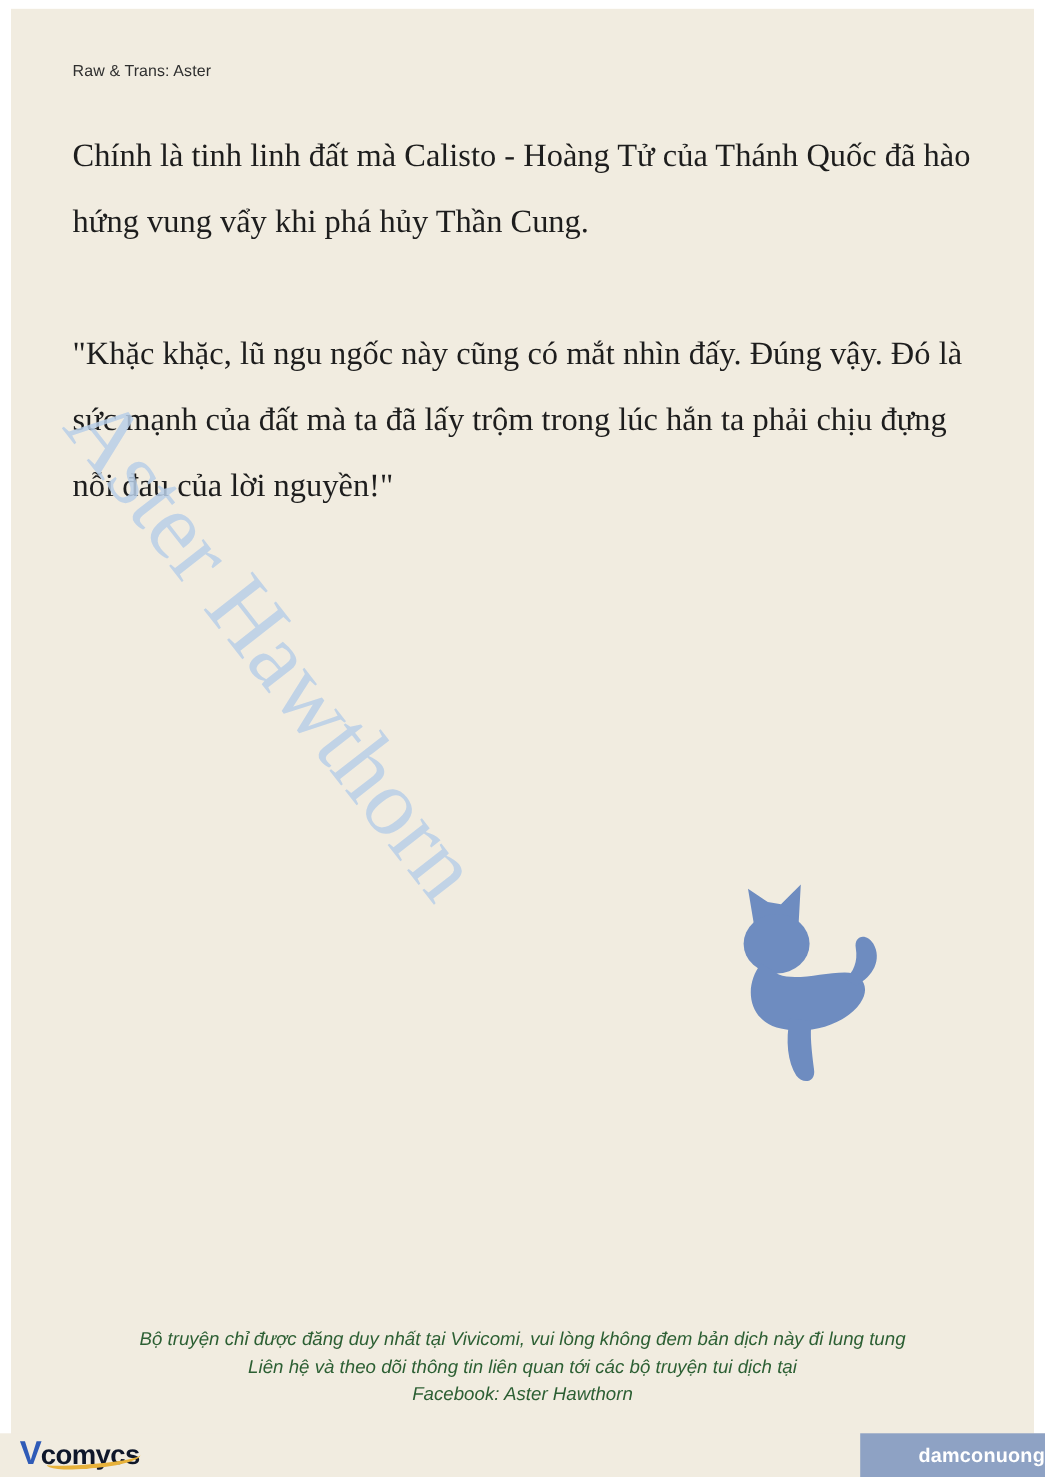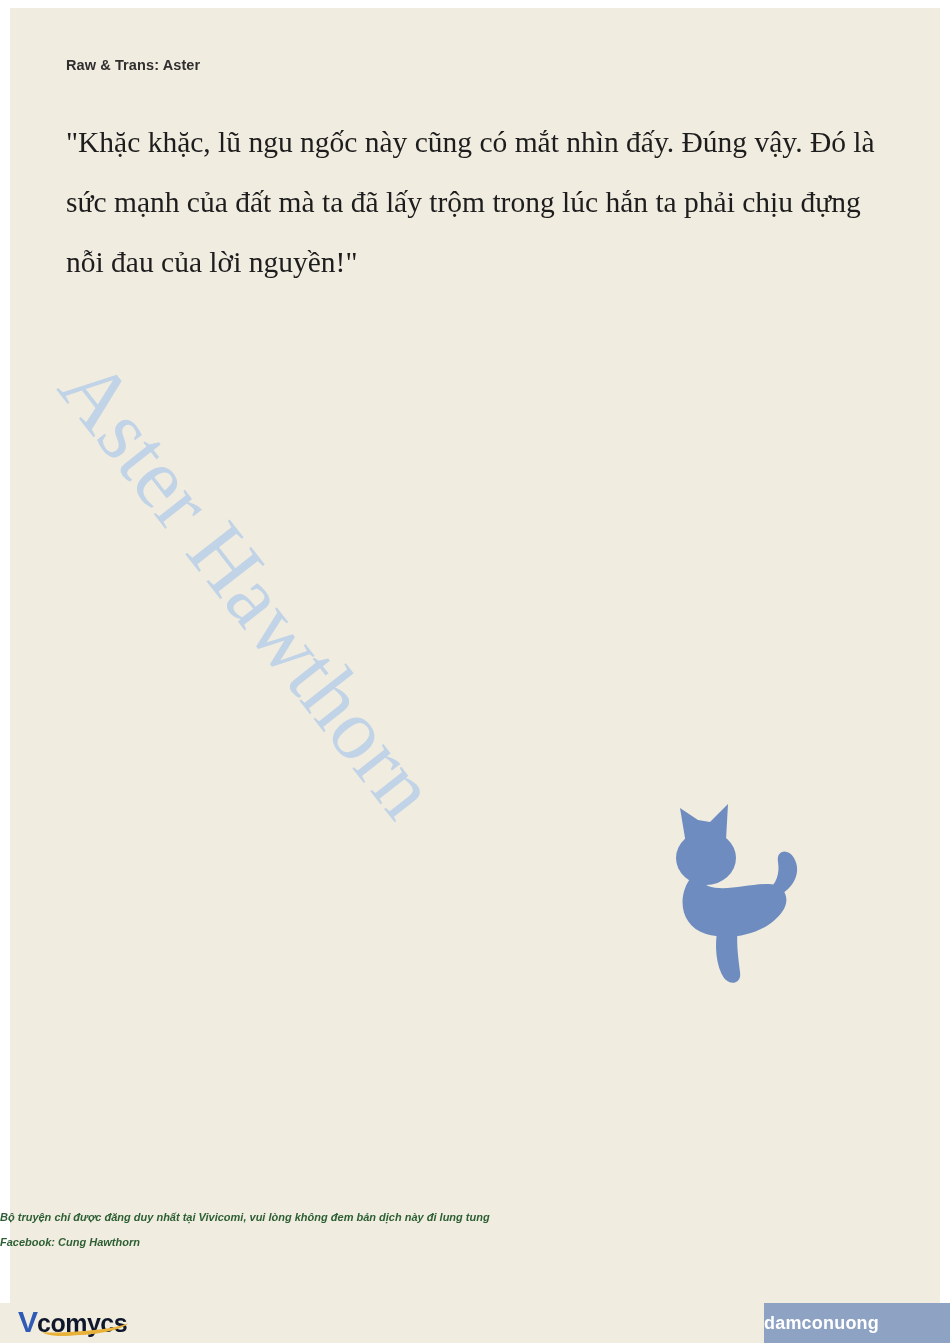--- a/index.html
+++ b/index.html
@@ -36,21 +36,21 @@
     position: absolute;
     top: 0; bottom: 0; right: 0; width: 10px;
     background: #ffffff;
   }
 
   .credit-line {
     position: absolute;
     top: 57px;
     left: 66px;
     font-size: 14.5px;
-    font-weight: 700;
+    font-weight: 400;
     color: #2f2f2f;
     letter-spacing: 0.1px;
   }
 
   .body-text {
     position: absolute;
     top: 112px;
     left: 66px;
     width: 826px;
     font-family: "Liberation Serif", serif;
@@ -86,24 +86,24 @@
     width: 150px;
     height: 190px;
     pointer-events: none;
   }
 
   .footer-notes {
     position: absolute;
     left: 0;
     right: 0;
     top: 1205px;
-    text-align: left;
-    font-size: 11px;
+    text-align: center;
+    font-size: 17px;
     font-style: italic;
-    font-weight: 700;
+    font-weight: 400;
     color: #2c5f33;
     line-height: 25px;
   }
 
   .bottom-bar {
     position: absolute;
     left: 0;
     right: 0;
     bottom: 0;
     height: 40px;
@@ -143,26 +143,26 @@
     height: 16px;
     border-bottom: 4px solid #e8b23a;
     border-radius: 0 0 60% 40%;
     transform: rotate(-4deg);
   }
 
   .site-tag {
     position: absolute;
     right: 0;
     bottom: 0;
-    width: 186px;
+    width: 168px;
     height: 40px;
     background: #8ea2c4;
     display: flex;
     align-items: center;
-    justify-content: flex-start;
+    justify-content: flex-end;
   }
   .site-tag span {
     color: #ffffff;
     font-family: "Liberation Sans", sans-serif;
     font-weight: 700;
     font-size: 18px;
     letter-spacing: 0.2px;
   }
 </style>
 </head>
@@ -170,20 +170,21 @@
 
 <div class="page">
 
   <div class="page-edge-top"></div>
   <div class="page-edge-left"></div>
   <div class="page-edge-right"></div>
 
   <div class="credit-line">Raw &amp; Trans: Aster</div>
 
   <div class="body-text">
+    <p>Chính là tinh linh đất mà Calisto - Hoàng Tử của Thánh Quốc đã hào hứng vung vẩy khi phá hủy Thần Cung.</p>
     <p>"Khặc khặc, lũ ngu ngốc này cũng có mắt nhìn đấy. Đúng vậy. Đó là sức mạnh của đất mà ta đã lấy trộm trong lúc hắn ta phải chịu đựng nỗi đau của lời nguyền!"</p>
   </div>
 
   <div class="watermark">Aster Hawthorn</div>
 
   <div class="cat-mark">
     <svg viewBox="0 0 150 190" width="150" height="190" aria-hidden="true">
       <g fill="#6e8cc0">
 
         <path d="M28 8 L34 44 C44 36 62 34 74 40 L76 4 L58 22 L46 20 Z"></path>
@@ -193,21 +194,22 @@
 
         <path d="M66 126 C62 146 64 166 72 178 C78 186 90 184 88 172 C86 156 84 140 86 128 Z"></path>
 
         <path d="M126 96 C142 88 150 72 142 58 C136 48 124 50 126 62 C128 74 124 84 116 90 Z"></path>
       </g>
     </svg>
   </div>
 
   <div class="footer-notes">
     <div>Bộ truyện chỉ được đăng duy nhất tại Vivicomi, vui lòng không đem bản dịch này đi lung tung</div>
-    <div>Facebook: Cung Hawthorn</div>
+    <div>Liên hệ và theo dõi thông tin liên quan tới các bộ truyện tui dịch tại</div>
+    <div>Facebook: Aster Hawthorn</div>
   </div>
 
   <div class="bottom-bar">
     <div class="brand-logo">
       <span class="brand-v">V</span>
       <span class="brand-rest">comycs</span>
       <span class="brand-swoosh"></span>
     </div>
     <div class="site-tag">
       <span>damconuong</span>

